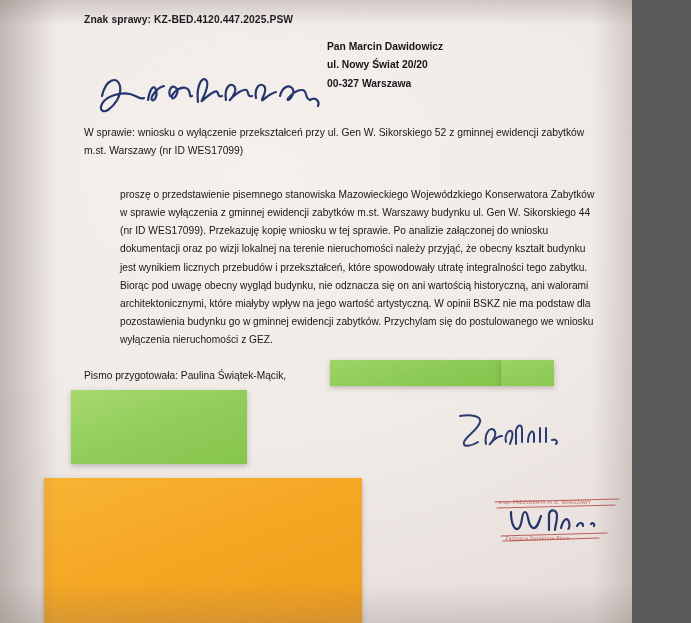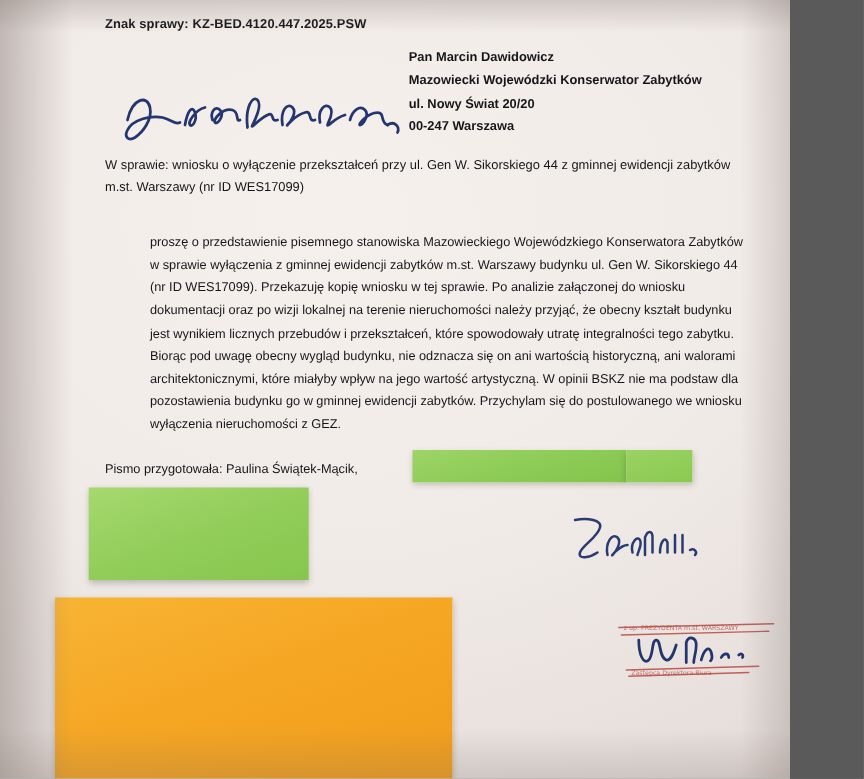--- a/index.html
+++ b/index.html
@@ -185,40 +185,39 @@
 <div class="page">
   <div class="paper"></div>
 
   <div id="case-line" class="doc-text">
     <span>Znak sprawy:</span>
     <span class="case-value">KZ-BED.4120.447.2025.PSW</span>
   </div>
 
   <div id="addressee" class="doc-text">
     <div>Pan Marcin Dawidowicz</div>
-    <div>Mazowiecki Wojewódzki Konserwator Zabytków</div>
     <div>ul. Nowy Świat 20/20</div>
-    <div>00-247 Warszawa</div>
+    <div>00-327 Warszawa</div>
   </div>
 
   <svg id="signature-top" class="handwriting" viewBox="0 0 250 52">
     <g fill="none" stroke="#24356f" stroke-width="2.2" stroke-linecap="round" stroke-linejoin="round">
       <path d="M6,30 C10,12 22,10 24,20 C26,30 18,40 12,44 C7,47 3,44 6,38 C10,30 24,26 34,28 C42,30 44,34 48,32"></path>
       <path d="M52,34 C54,22 58,18 60,24 C62,30 58,36 56,34 C54,32 60,22 68,20"></path>
       <path d="M74,30 C72,24 76,18 80,22 C84,26 78,34 76,32 C74,30 82,20 90,22 C96,24 92,32 96,30"></path>
       <path d="M102,36 C100,20 106,10 110,14 C114,18 108,30 106,34 C104,38 110,30 118,26 C124,23 120,32 126,30"></path>
       <path d="M130,34 C128,22 134,16 138,20 C142,24 136,32 134,34 C132,36 140,26 148,24 C154,22 150,32 156,30"></path>
       <path d="M160,32 C158,22 164,16 168,20 C172,24 166,32 166,34 C166,36 172,28 180,26"></path>
       <path d="M184,30 C186,22 192,18 196,22 C200,26 194,34 192,34 C190,34 198,24 206,24 C212,24 208,32 214,34"></path>
       <path d="M214,34 C220,30 224,36 222,40"></path>
     </g>
   </svg>
 
   <div id="subject" class="doc-text">
-    <b>W sprawie:</b><span> wniosku o wyłączenie przekształceń przy </span><b>ul. Gen W. Sikorskiego 44</b><span> z gminnej ewidencji zabytków m.st. Warszawy (nr ID WES17099)</span>
+    <b>W sprawie:</b><span> wniosku o wyłączenie przekształceń przy </span><b>ul. Gen W. Sikorskiego 52</b><span> z gminnej ewidencji zabytków m.st. Warszawy (nr ID WES17099)</span>
   </div>
 
   <div id="body-par" class="doc-text">
     <span>proszę o przedstawienie pisemnego stanowiska Mazowieckiego Wojewódzkiego Konserwatora Zabytków w sprawie </span><b>wyłączenia z gminnej ewidencji zabytków m.st. Warszawy budynku ul. Gen W. Sikorskiego 44</b><span> (nr ID WES17099). Przekazuję kopię wniosku w tej sprawie. Po analizie załączonej do wniosku dokumentacji oraz po wizji lokalnej na terenie nieruchomości należy przyjąć, że obecny kształt budynku jest wynikiem licznych przebudów i przekształceń, które spowodowały utratę integralności tego zabytku. Biorąc pod uwagę obecny wygląd budynku, nie odznacza się on ani wartością historyczną, ani walorami architektonicznymi, które miałyby wpływ na jego wartość artystyczną. W opinii BSKZ nie ma podstaw dla pozostawienia budynku go w gminnej ewidencji zabytków. Przychylam się do postulowanego we wniosku wyłączenia nieruchomości z GEZ.</span>
   </div>
 
   <div id="prepared-by" class="doc-text">
     <span>Pismo przygotowała:</span>
     <span>Paulina Świątek-Mącik,</span>
   </div>

